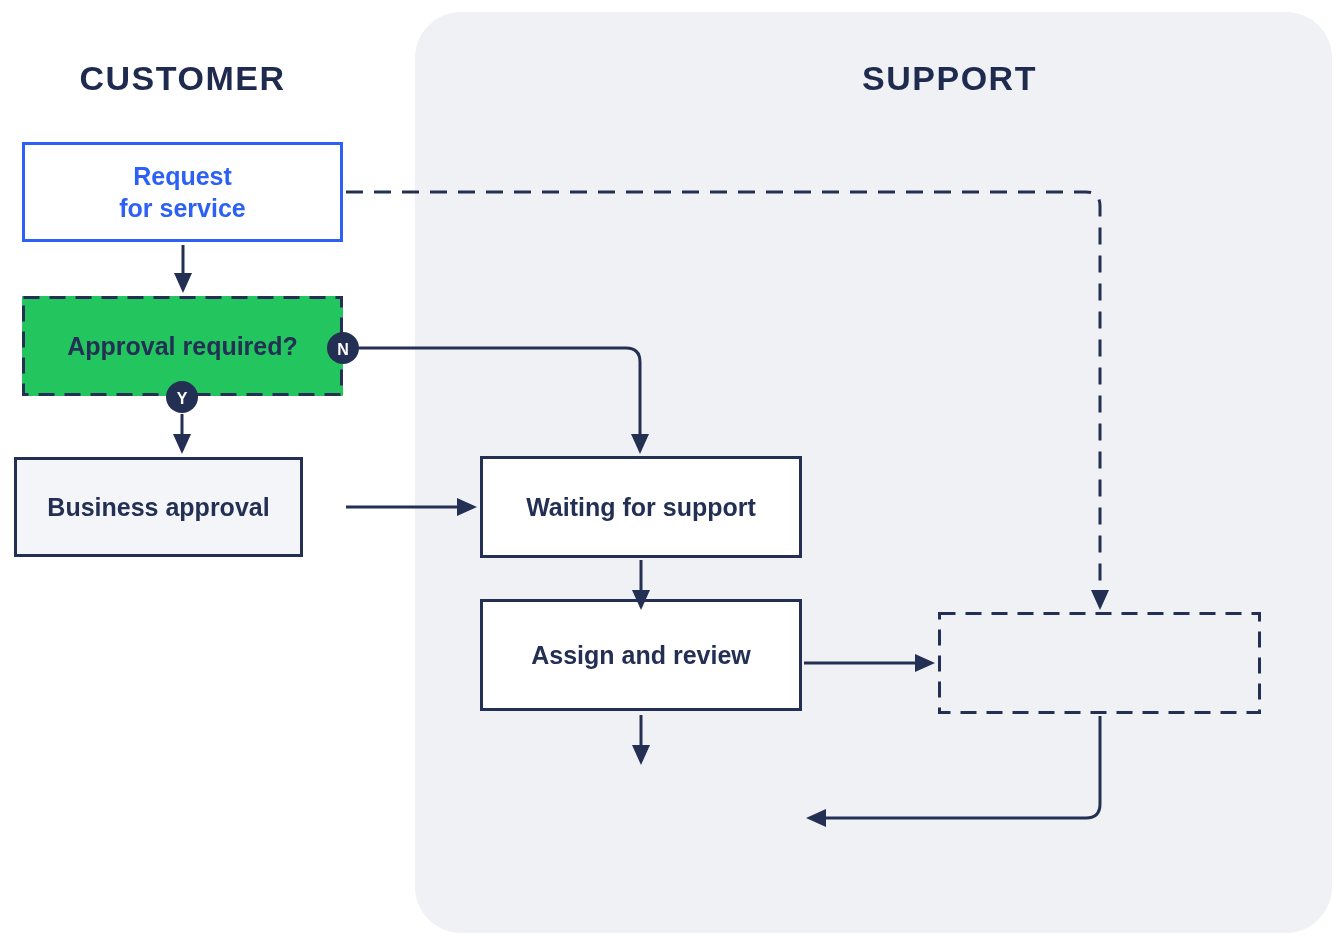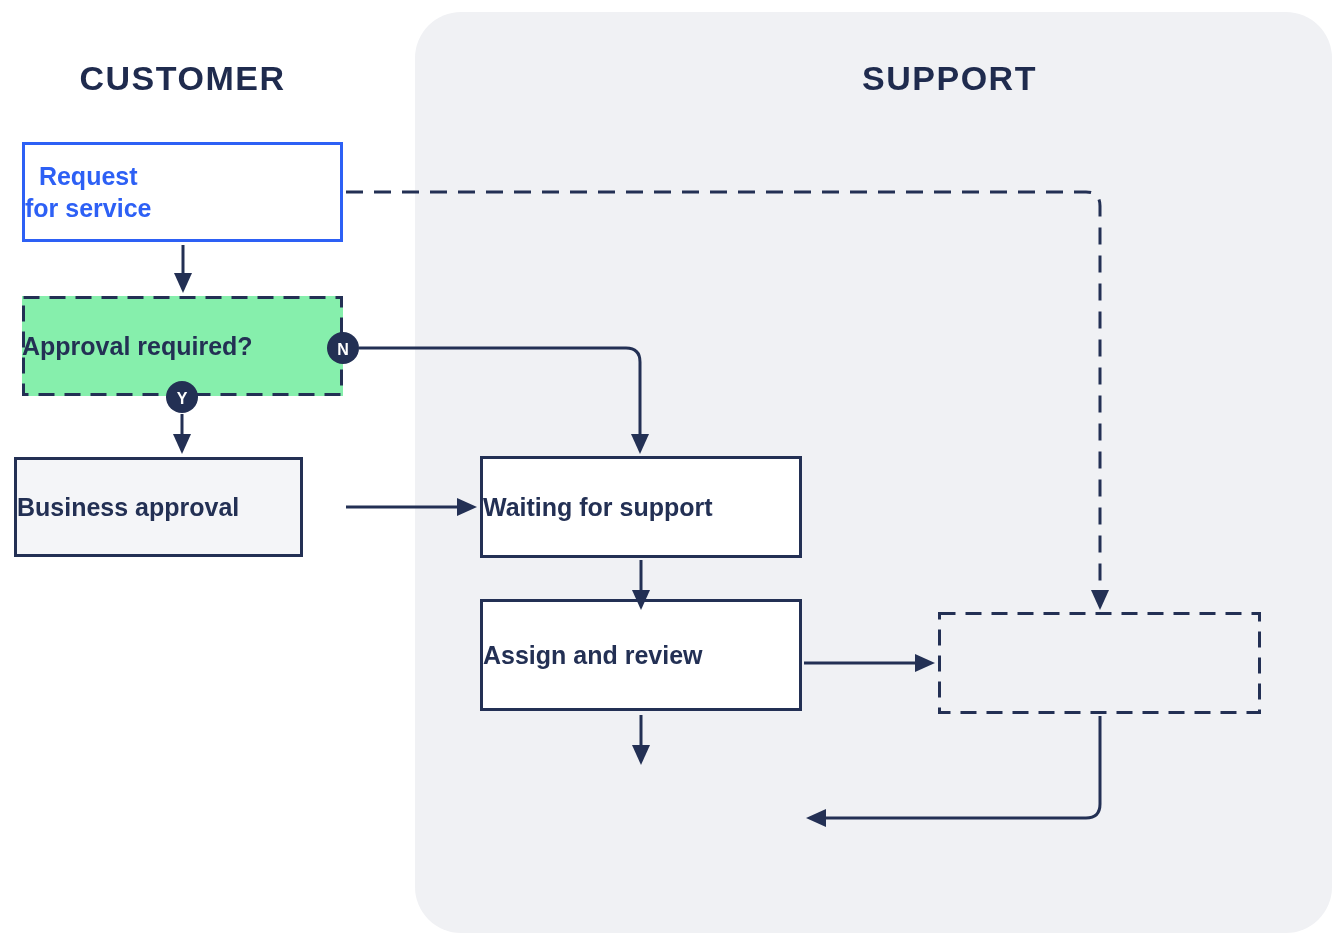--- a/index.html
+++ b/index.html
@@ -31,32 +31,33 @@
     color: #1F2B4E;
   }
   .lane-title.customer { left: 22px;  width: 321px; }
   .lane-title.support  { left: 415px; width: 1069px; }
 
   .box {
     position: absolute;
     box-sizing: border-box;
     display: flex;
     align-items: center;
+    justify-content: center;
     text-align: center;
     white-space: pre-line;
     font-size: 25px;
     font-weight: 600;
     line-height: 1.3;
     color: #233054;
     background: #ffffff;
   }
   .box.blue   { border: 3px solid #2D60F5; color: #2D60F5; background: #ffffff; }
   .box.solid-gray  { border: 3px solid #233054; background: #F4F5F8; }
   .box.solid-white { border: 3px solid #233054; background: #ffffff; }
-  .box.dashed-gray  { border: none; background: #86efac; } 
+  .box.dashed-gray  { border: none; background: #22c55e; } 
   .box.dashed-white { border: none; background: #ffffff; }
 
   .node-request  { left: 22px;  top: 142px; width: 321px; height: 100px; }
   .node-approval { left: 22px;  top: 296px; width: 321px; height: 100px; }
   .node-business { left: 14px;  top: 457px; width: 289px; height: 100px; }
   .node-waiting  { left: 480px; top: 456px; width: 322px; height: 102px; }
   .node-assign   { left: 480px; top: 599px; width: 322px; height: 112px; }
   .node-fulfill  { left: 480px; top: 768px; width: 322px; height: 100px; }
   .node-pending  { left: 938px; top: 612px; width: 323px; height: 102px; }
 

